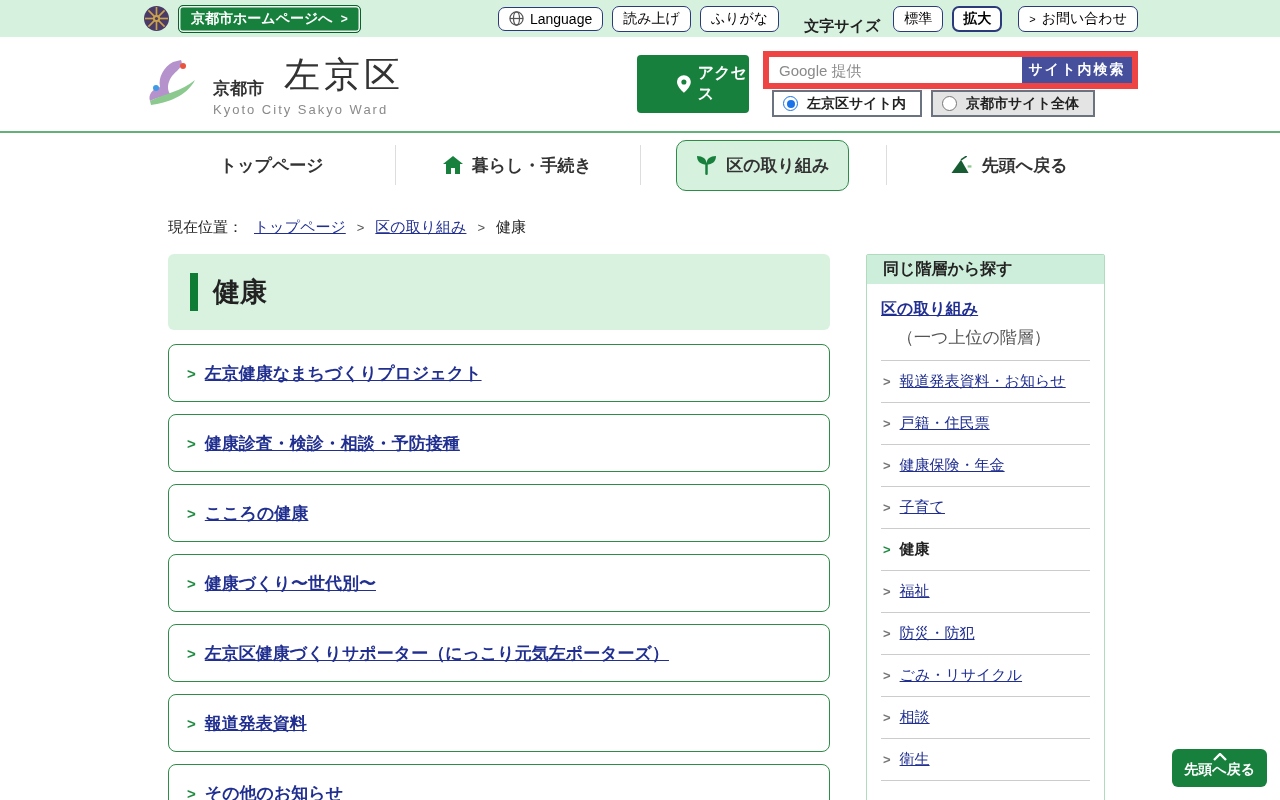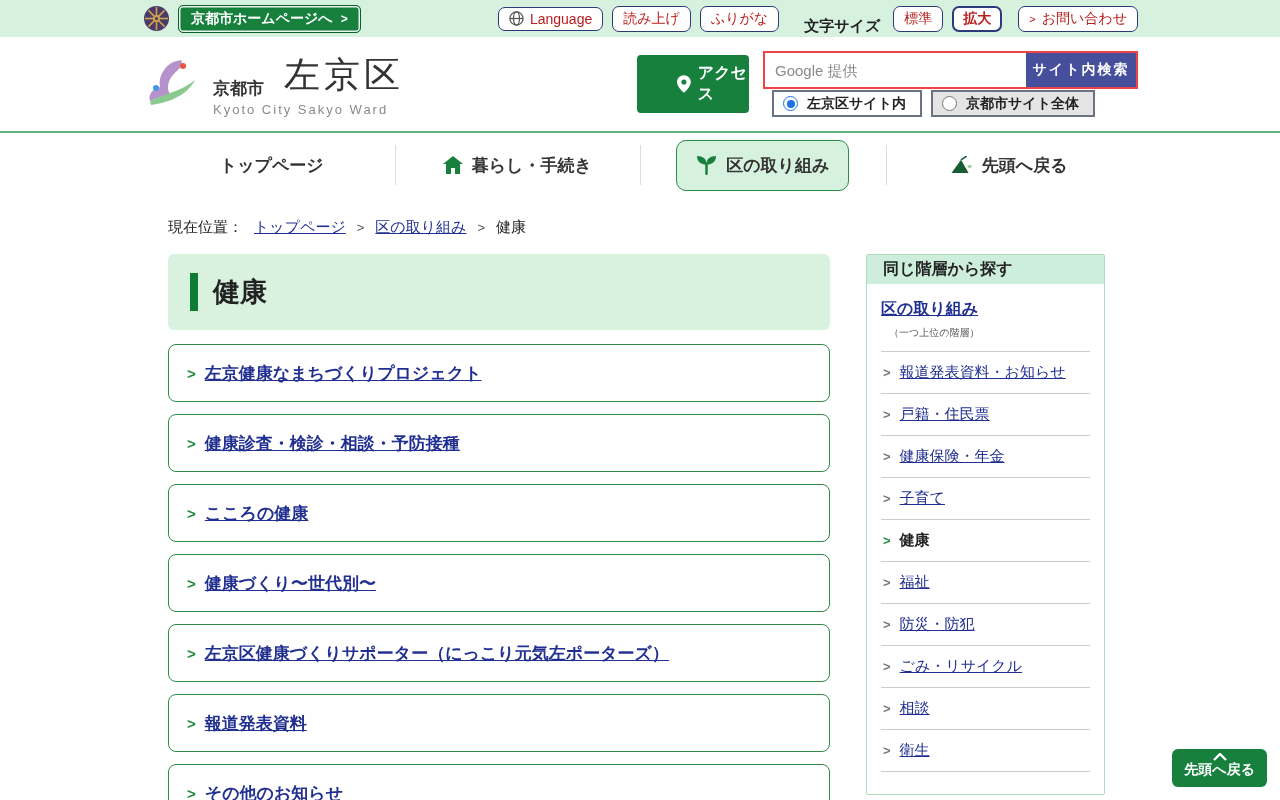--- a/index.html
+++ b/index.html
@@ -10,41 +10,41 @@
   .topbar { height:37px; background:#d7f1df; display:flex; align-items:center;
     justify-content:space-between; padding:0 142px 0 143px; }
   .topbar-left { display:flex; align-items:center; gap:8px; }
   .emblem { width:27px; height:27px; display:block; }
   .home-btn { background:#17803d; color:#ffffff; font-size:14px; font-weight:bold;
     padding:4px 12px; border-radius:5px; border:1px solid #0d5f2b;
     box-shadow:inset 0 0 0 1.5px rgba(255,255,255,.9);
     display:inline-flex; align-items:center; gap:8px; cursor:pointer; }
   .home-btn .chev { font-size:12px; }
   .topbar-right { display:flex; align-items:center; gap:9px; }
-  .chip { background:#fff; border:1.5px solid #2b3a7a; color:#b91c1c; border-radius:7px;
+  .chip { background:#fff; border:1.5px solid #2b3a7a; color:#000000; border-radius:7px;
     padding:3px 10px; font-size:14px; display:inline-flex; align-items:center; gap:6px; cursor:pointer; }
   .chip.active { font-weight:bold; border-width:2px; padding:2px 9px; }
   .fontsize-label { font-size:15px; font-weight:bold; color:#222; margin:16px 4px 0 16px; }
   .chip .chev-sm { font-size:11px; }
 
   
   .header { height:96px; display:flex; align-items:center;
     padding:0 142px 0 143px; border-bottom:2px solid #63b07b; background:#fff; }
   .logo { display:flex; align-items:center; gap:12px; margin-right:auto; cursor:pointer; }
   .logo-text-top { display:flex; align-items:flex-end; gap:20px; }
   .logo-city { font-size:17px; font-weight:bold; color:#333; }
   .logo-ward { font-size:36px; color:#333; letter-spacing:4px; }
   .logo-en { font-size:13px; color:#8a8a8a; letter-spacing:2px; margin-top:2px; }
   .access-btn { width:112px; height:58px; background:#17803d; border:none; border-radius:4px;
     color:#fff; font-size:16px; font-weight:bold; line-height:1.3;
     display:flex; align-items:center; justify-content:center; gap:7px;
     margin-right:14px; cursor:pointer; font-family:inherit;padding-left:40px; }
   .access-btn .access-label { width:52px; text-align:left; }
   .search-area { width:375px; }
-  .search-row { display:flex; height:38px; border:2px solid #ef4444; background:#000000; }
+  .search-row { display:flex; height:38px; border:6px solid #ef4444; background:#000000; }
   .search-input { flex:1; border:none; outline:none; font-size:15px; padding:0 10px;
     font-family:inherit; color:#333; }
   .search-input::placeholder { color:#8a8a8a; }
   .search-btn { width:110px; background:#454f9c; color:#fff; border:none;
     font-size:14px; font-weight:bold; letter-spacing:2px; cursor:pointer; font-family:inherit; }
   .radio-row { display:flex; gap:9px; margin-left:9px; margin-top:1px; }
   .radio-opt { display:flex; align-items:center; gap:9px; height:27px; padding:0 14px 0 9px;
     border:2px solid #6b7280; background:#fff; font-size:14px; font-weight:bold;
     color:#222; cursor:pointer; }
   .radio-opt.alt { background:#e4e4e4; }
@@ -81,21 +81,21 @@
     text-decoration:none; cursor:pointer; }
   .link-chev { color:#1e8a3f; font-weight:bold; font-size:15px; margin-right:9px; }
   .link-text { color:#202f90; font-size:17px; font-weight:bold; text-decoration:underline; }
 
   
   .sidebar { width:239px; border:1px solid #aedcbc; background:#fff; border-radius:2px; }
   .sidebar-header { background:#cdeeda; padding:4px 16px; font-size:16px; font-weight:bold; color:#222; }
   .sidebar-body { padding:4px 14px 0 14px; }
   .parent-link { display:inline-block; margin-top:11px; font-size:16px; font-weight:bold;
     color:#202f90; text-decoration:underline; cursor:pointer; }
-  .parent-note { font-size:10px; color:#555; margin:6px 8px 11px; }
+  .parent-note { font-size:17px; color:#555; margin:6px 16px 11px; }
   .side-item { display:flex; align-items:center; gap:9px; padding:11px 2px;
     border-top:1px solid #ccc; font-size:15px; }
   .side-chev { color:#777; font-weight:bold; font-size:13px; }
   .side-link { color:#202f90; text-decoration:underline; cursor:pointer; }
   .side-item.current .side-chev { color:#1e8a3f; }
   .side-item.current .side-link { color:#222; font-weight:bold; text-decoration:none; cursor:default; }
 
   
   .back-to-top { position:fixed; right:13px; bottom:13px; background:#17803d; border:none;
     border-radius:6px; color:#fff; font-size:14px; font-weight:bold; padding:4px 12px 8px;

